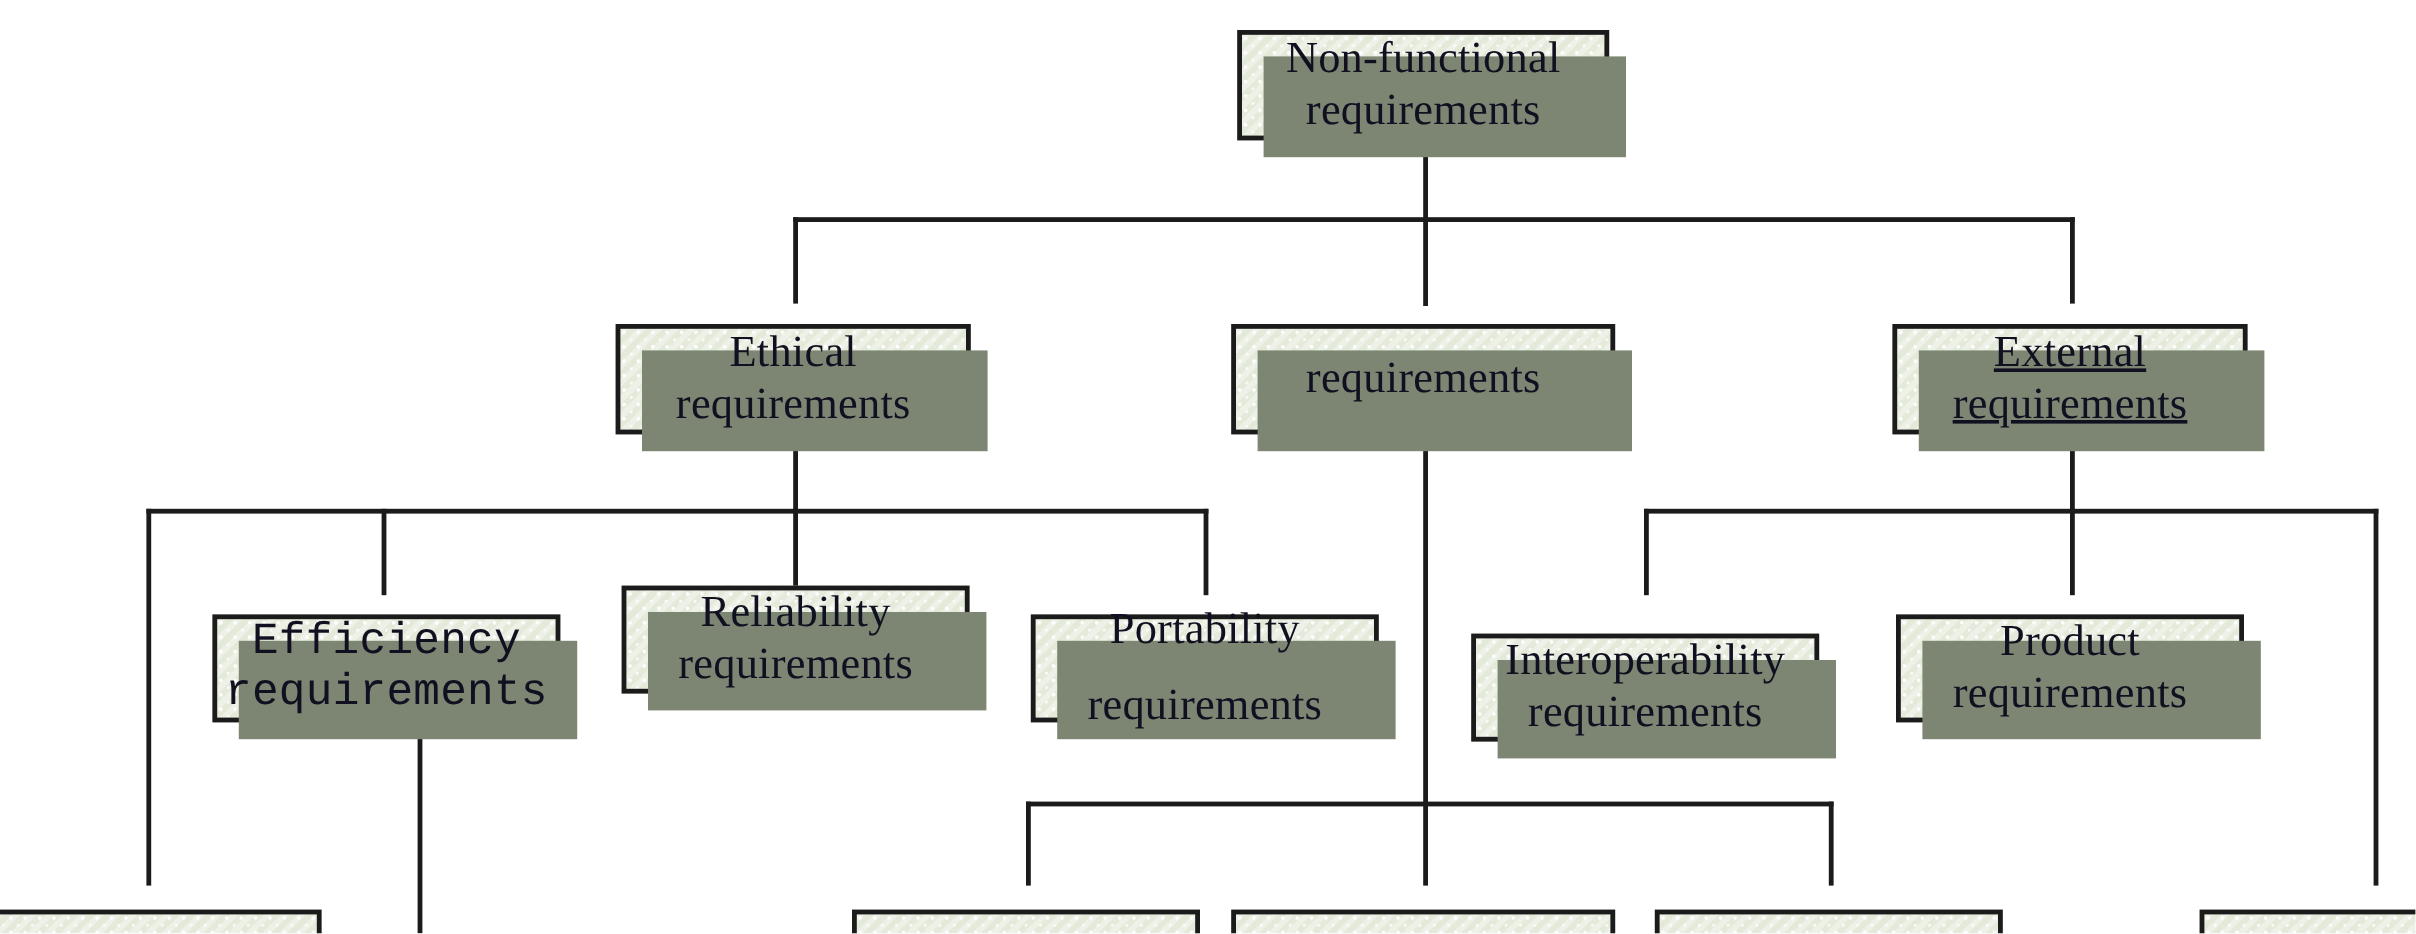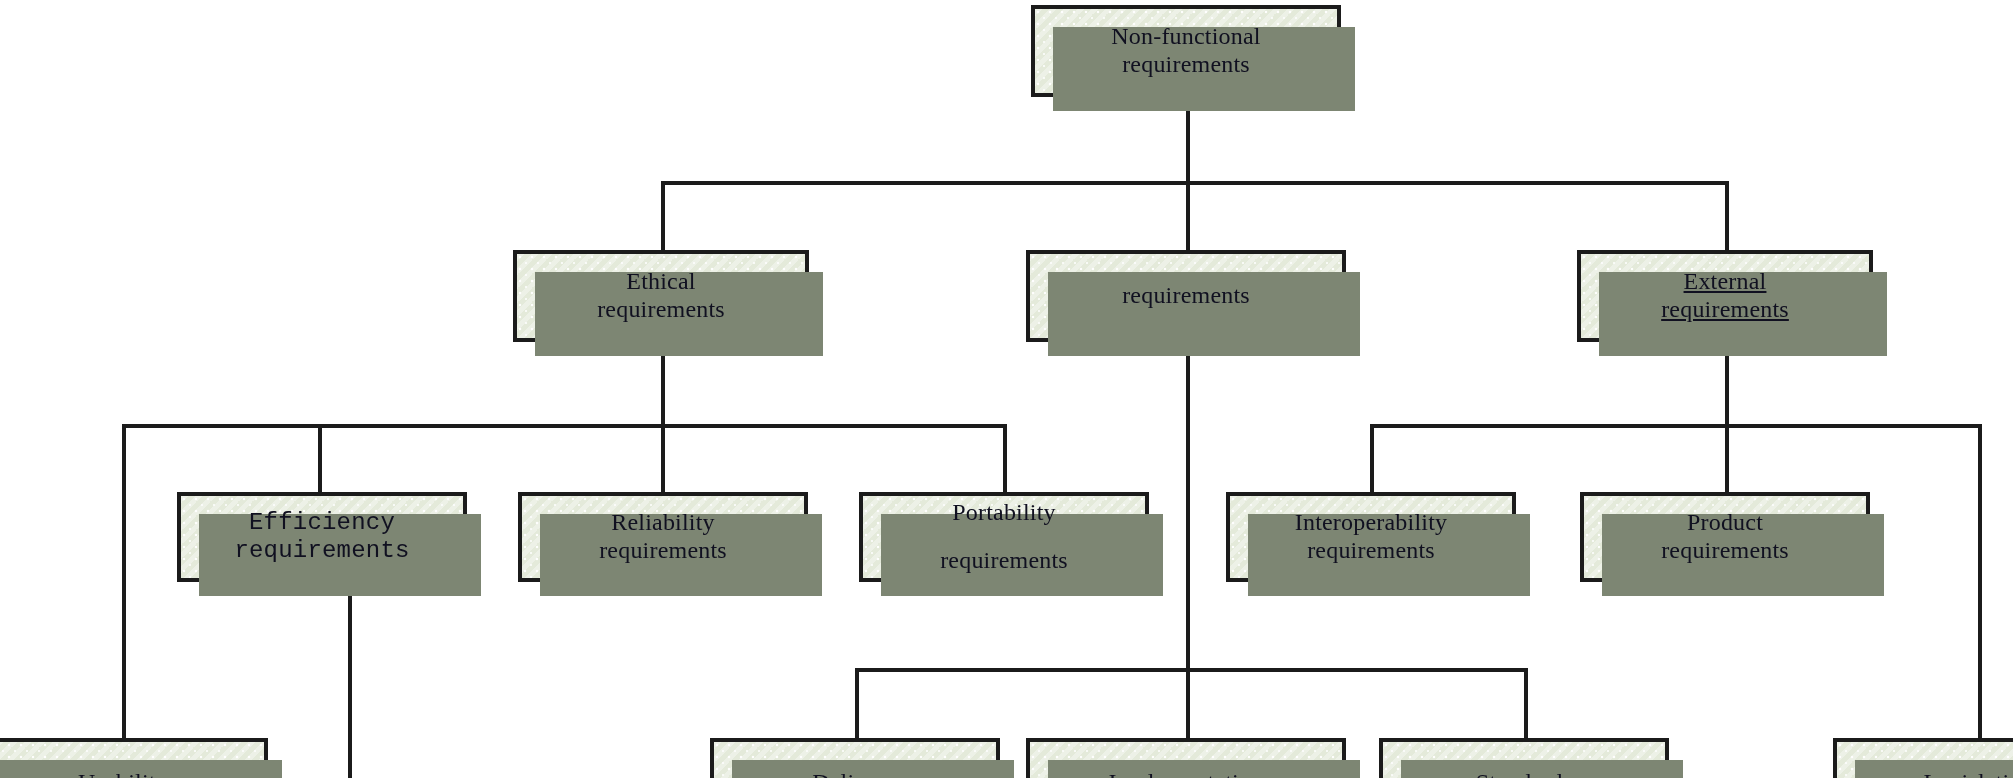--- a/index.html
+++ b/index.html
@@ -39,24 +39,25 @@
       linear-gradient(135deg, rgba(255,255,255,0.35) 25%, rgba(0,0,0,0) 25%,
                               rgba(0,0,0,0) 50%, rgba(255,255,255,0.35) 50%,
                               rgba(255,255,255,0.35) 75%, rgba(0,0,0,0) 75%);
     background-size: 12px 12px, 12px 12px, 14px 14px;
     display: flex;
     flex-direction: column;
     align-items: center;
     justify-content: center;
     text-align: left;
     color: #101020;
-    font-size: 24px;
+    font-size: 37px;
     line-height: 1.16;
     letter-spacing: 0.2px;
     z-index: 5;
+    margin-top: 20px;
   }
   .node::after {
     
     content: "";
     position: absolute;
     left: 18px;
     top: 18px;
     width: 100%;
     height: 100%;
     background: #7d8673;
@@ -133,31 +134,31 @@
   <div class="node" style="left:1577px; top:250px; width:296px; height:92px;text-decoration:underline;">
     <span class="line1">External</span>
     <span class="line2">requirements</span>
   </div>
 
   <div class="node" style="left:177px; top:492px; width:290px; height:90px;font-family:Liberation Mono, monospace;">
     <span class="line1">Efficiency</span>
     <span class="line2">requirements</span>
   </div>
 
-  <div class="node" style="left:518px; top:492px; width:290px; height:90px;">
+  <div class="node" style="left:518px; top:468px; width:290px; height:90px;">
     <span class="line1">Reliability</span>
     <span class="line2">requirements</span>
   </div>
 
   <div class="node" style="left:859px; top:492px; width:290px; height:90px;gap:20px;">
     <span class="line1">Portability</span>
     <span class="line2">requirements</span>
   </div>
 
-  <div class="node" style="left:1226px; top:492px; width:290px; height:90px;">
+  <div class="node" style="left:1226px; top:508px; width:290px; height:90px;">
     <span class="line1">Interoperability</span>
     <span class="line2">requirements</span>
   </div>
 
   <div class="node" style="left:1580px; top:492px; width:290px; height:90px;">
     <span class="line1">Product</span>
     <span class="line2">requirements</span>
   </div>
 
   <div class="node single" style="left:-22px; top:738px; width:290px; height:90px;">

